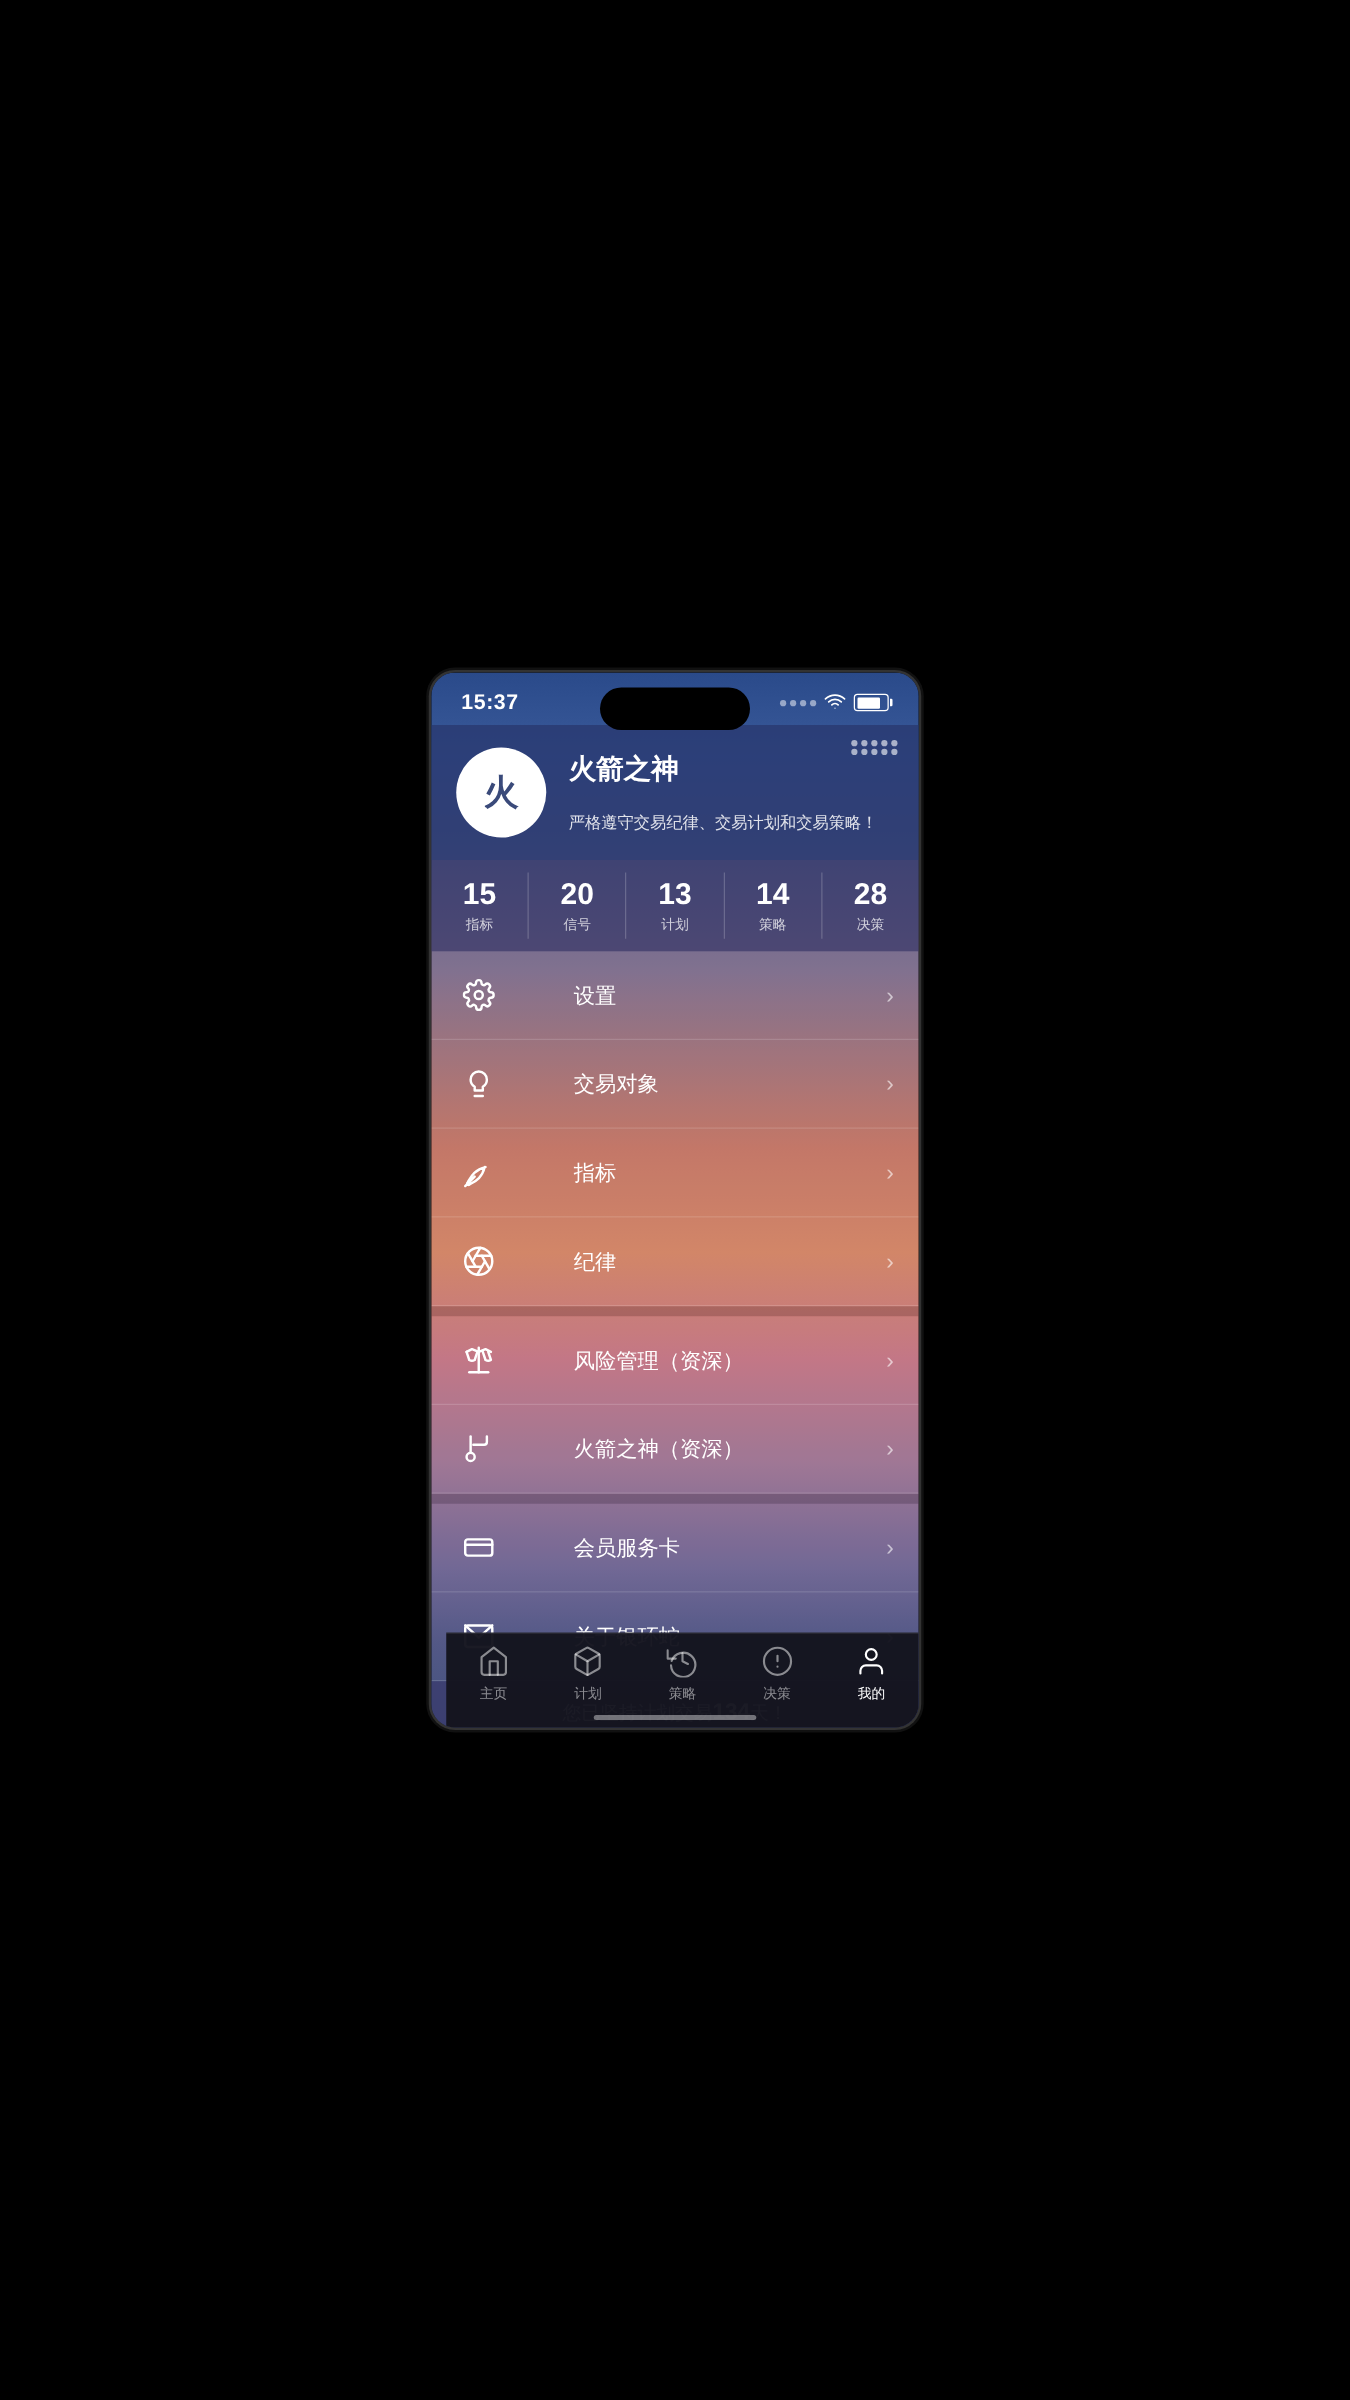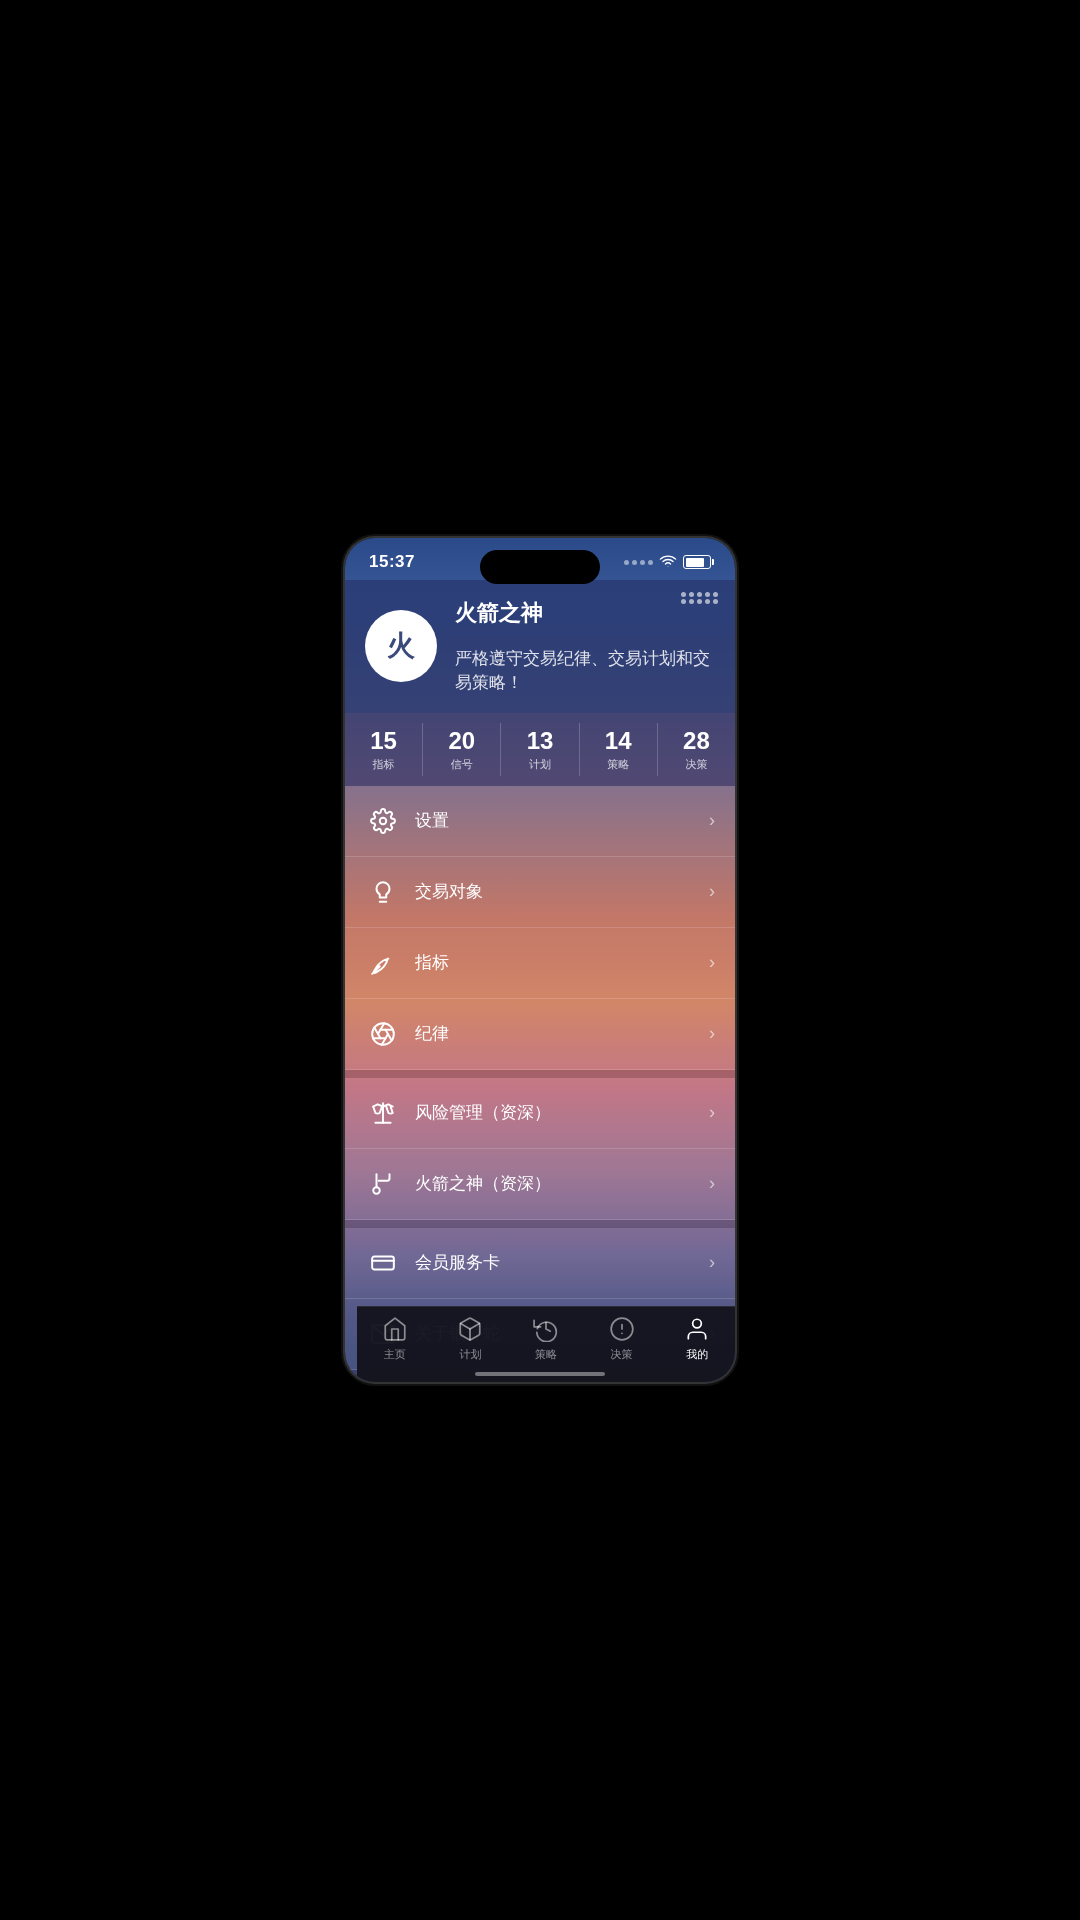--- a/index.html
+++ b/index.html
@@ -11,21 +11,21 @@
       justify-content: center;
       align-items: center;
       min-height: 100vh;
       font-family: -apple-system, 'PingFang SC', 'Helvetica Neue', sans-serif;
     }
 
     .phone-frame {
       width: 390px;
       height: 844px;
       background: #000;
-      border-radius: 30px;
+      border-radius: 19px;
       overflow: hidden;
       position: relative;
       box-shadow: 0 0 0 2px #333, 0 0 0 4px #111;
     }
 
     .screen {
       width: 100%;
       height: 100%;
       overflow: hidden;
       position: relative;
@@ -178,21 +178,21 @@
 
     .profile-name {
       color: #fff;
       font-size: 22px;
       font-weight: 600;
       margin-bottom: 19px;
     }
 
     .profile-subtitle {
       color: rgba(255,255,255,0.85);
-      font-size: 17px;
+      font-size: 13px;
       line-height: 1.4;
     }
 
     
     .stats-bar {
       background: rgba(50, 50, 100, 0.6);
       display: flex;
       align-items: center;
       padding: 10px 0;
     }
@@ -227,20 +227,21 @@
       margin: 0;
     }
 
     .menu-item {
       display: flex;
       align-items: center;
       padding: 17px 20px;
       border-bottom: 1px solid rgba(255,255,255,0.15);
       cursor: pointer;
       background: rgba(255,255,255,0.05);
+      gap: 44px;
     }
 
     .menu-icon {
       width: 36px;
       height: 36px;
       display: flex;
       align-items: center;
       justify-content: center;
       flex-shrink: 0;
       margin-right: 14px;

